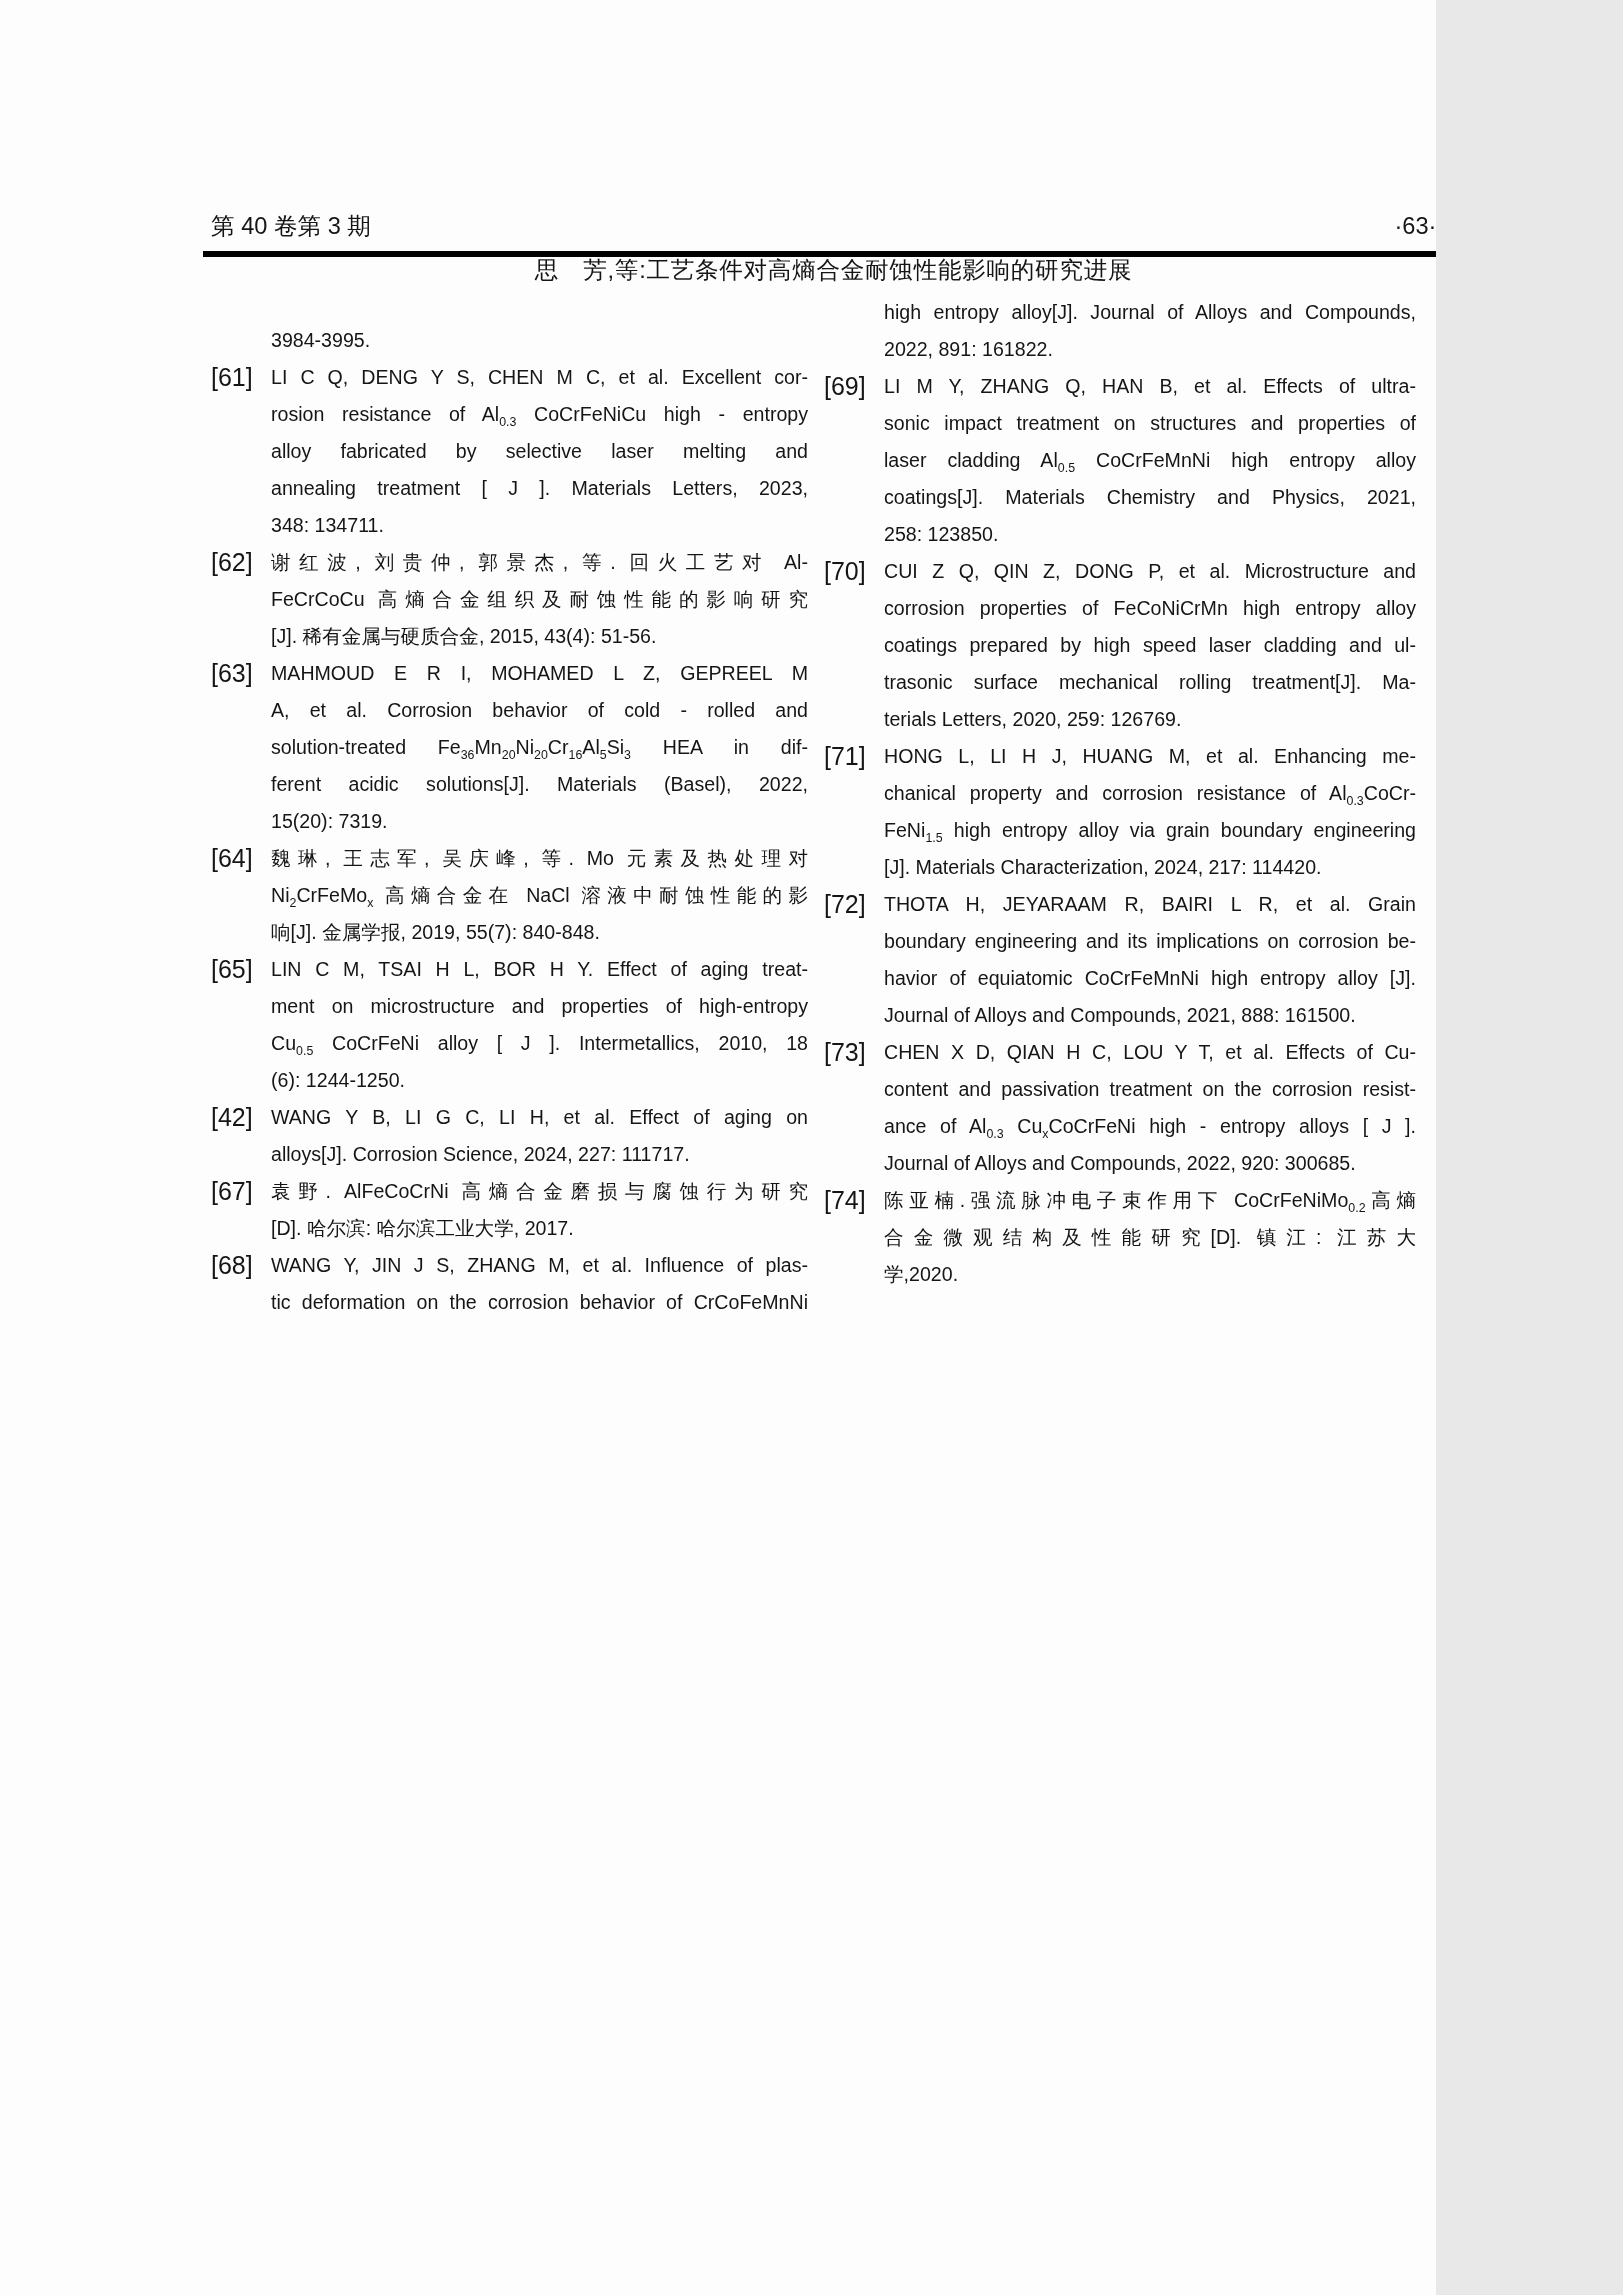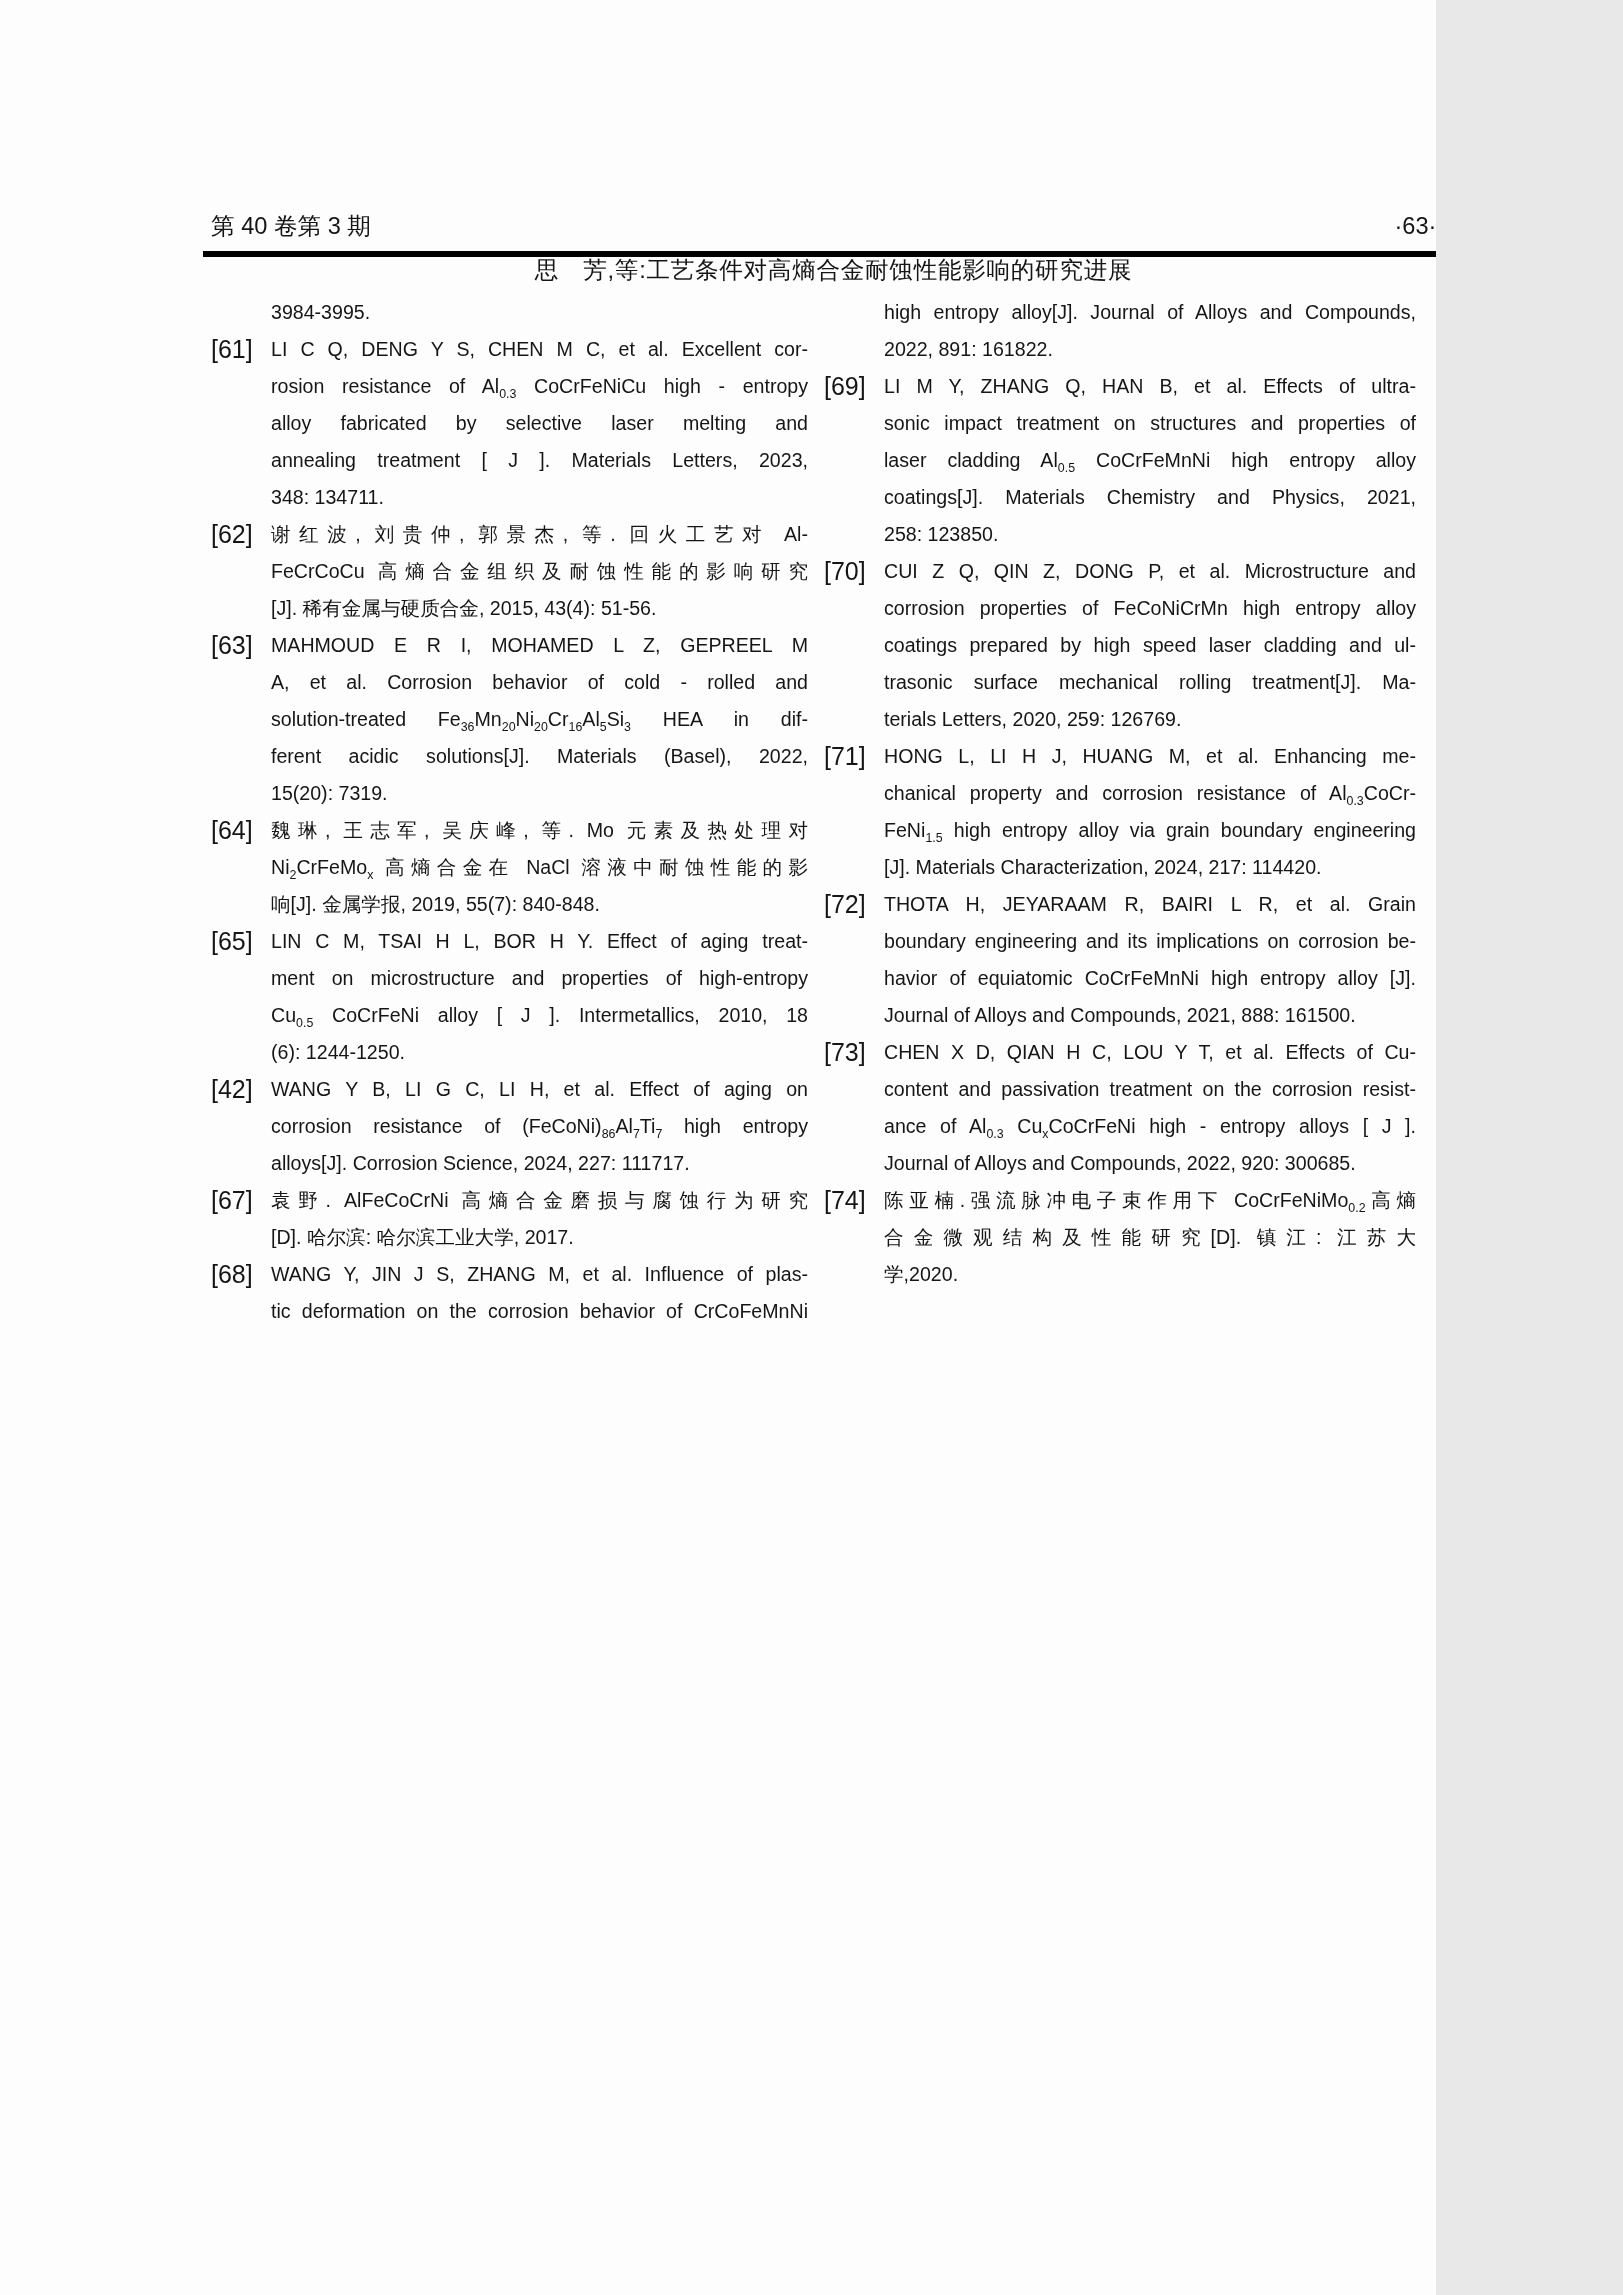--- a/index.html
+++ b/index.html
@@ -21,21 +21,21 @@
     position:absolute; left:50%; top:0; transform:translateX(-50%);
     white-space:nowrap; letter-spacing:0.7px;margin-top:44px;
   }
   .pageno { position:absolute; right:19.6px; top:0; white-space:nowrap; }
   .hrule {
     position:absolute; left:203px; top:251px; width:1254px; height:5.9px;
     background:#000;
   }
   
   .col { position:absolute; top:294px; }
-  .col-left  { left:211px;  width:597px; }
+  .col-left  { left:211px;  width:597px;margin-top:28px; }
   .col-right { left:824px; width:592px; }
   .ref { display:grid; grid-template-columns:60px 1fr; }
   .ref .num {
     font-size:25px; height:37px; line-height:37px; white-space:nowrap;
   }
   .ref .line {
     font-size:19.6px; height:37px; line-height:37px;
     white-space:nowrap; min-width:0;
   }
   .ref .line.j {
@@ -109,21 +109,20 @@
           <div class="line j">LIN C M, TSAI H L, BOR H Y. Effect of aging treat-</div>
           <div class="line j">ment on microstructure and properties of high-entropy</div>
           <div class="line j">Cu<span class="sub">0.5</span> CoCrFeNi alloy [ J ]. Intermetallics, 2010, 18</div>
           <div class="line">(6): 1244-1250.</div>
         </div>
       </div>
       <div class="ref">
         <div class="num">[42]</div>
         <div>
           <div class="line j">WANG Y B, LI G C, LI H, et al. Effect of aging on</div>
-          <div class="line j">corrosion resistance of (FeCoNi)<span class="sub">86</span>Al<span class="sub">7</span>Ti<span class="sub">7</span> high entropy</div>
           <div class="line">alloys[J]. Corrosion Science, 2024, 227: 111717.</div>
         </div>
       </div>
       <div class="ref">
         <div class="num">[67]</div>
         <div>
           <div class="line j">袁野. AlFeCoCrNi 高熵合金磨损与腐蚀行为研究</div>
           <div class="line">[D]. 哈尔滨: 哈尔滨工业大学, 2017.</div>
         </div>
       </div>

